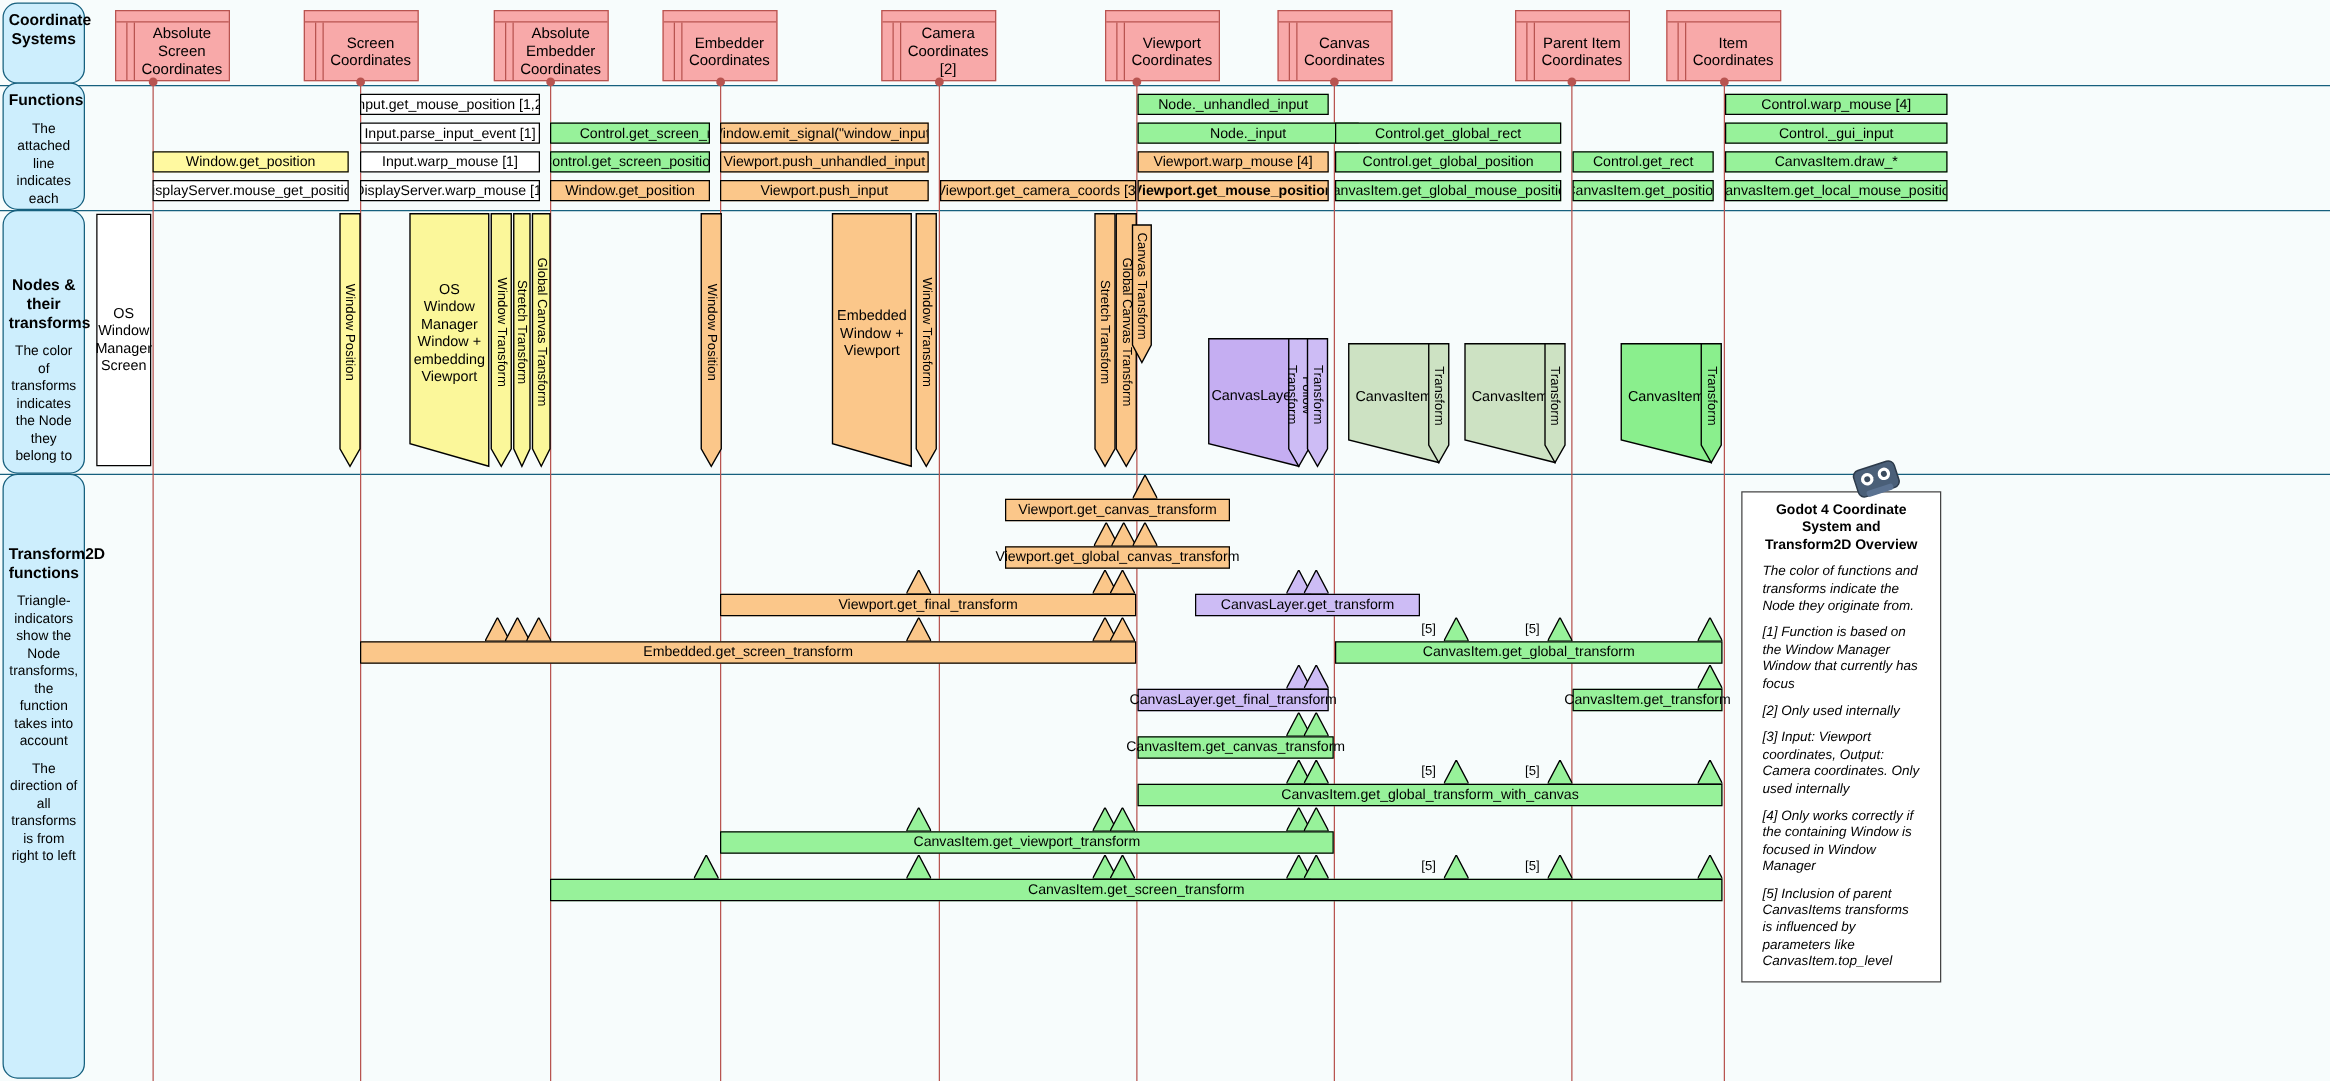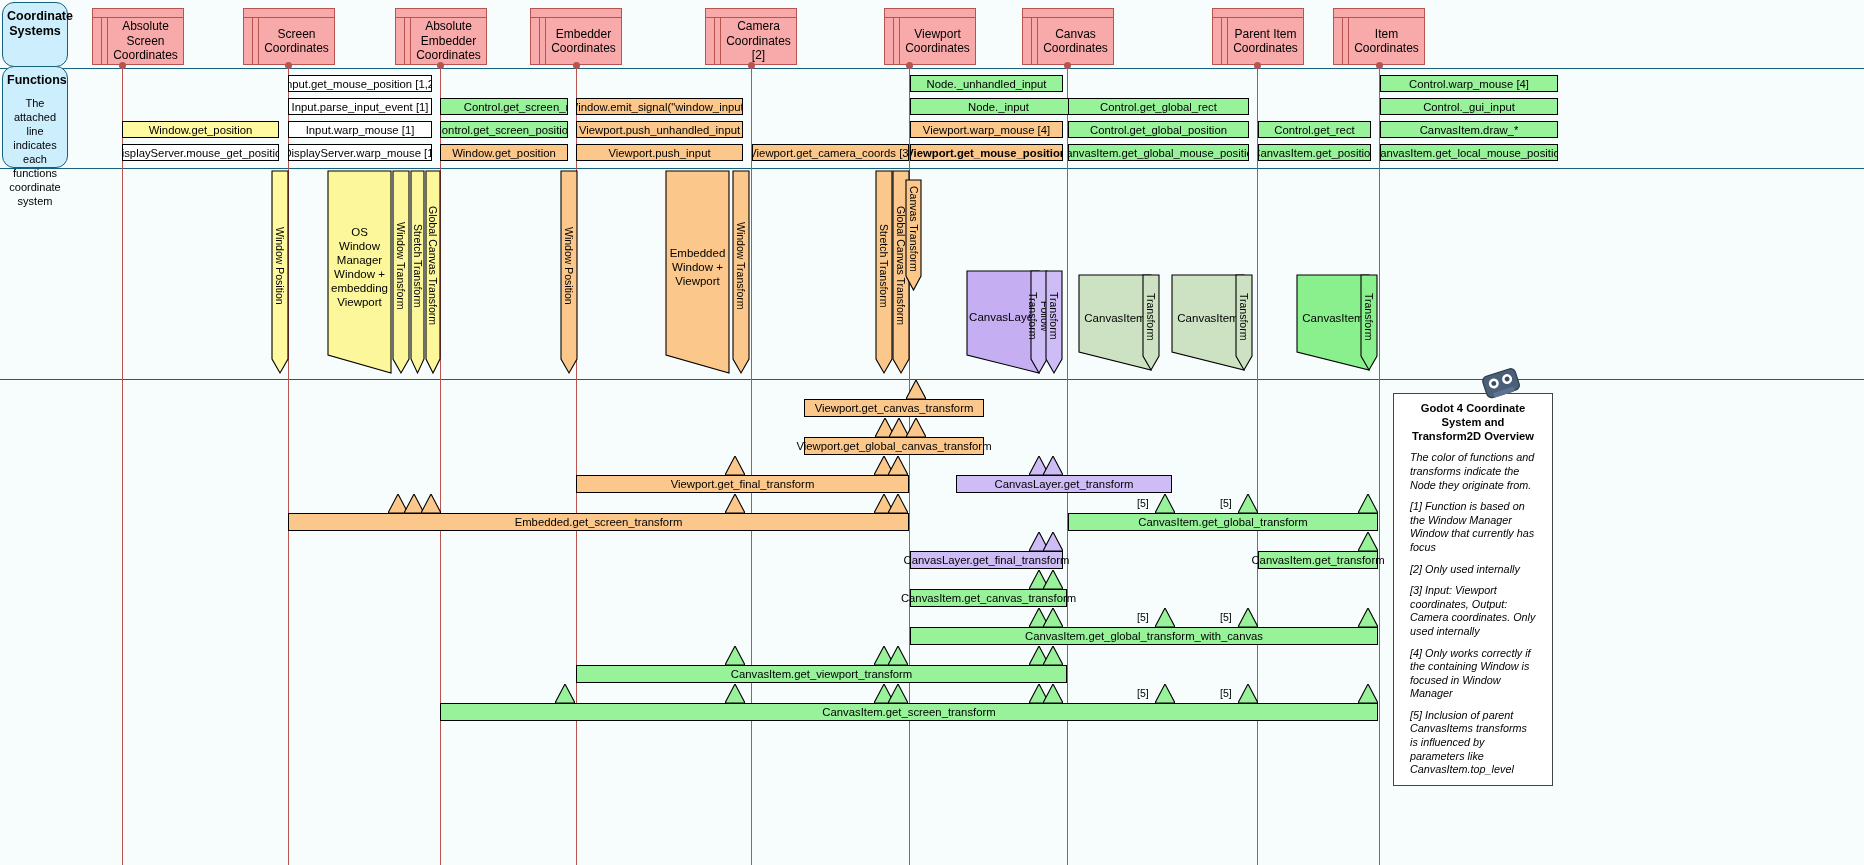--- a/index.html
+++ b/index.html
@@ -122,21 +122,30 @@
 
   <div class="legend-cap" style="left:2px; top:2px; width:66px; height:65px;">
     <div class="hd">Coordinate Systems</div>
   </div>
 
   <div class="legend-cap" style="left:2px; top:66px; width:66px; height:102px;">
     <div class="hd">Functions</div>
     <div class="bd">The attached line indicates each functions coordinate system</div>
   </div>
 
-
+  <div class="legend-cap" style="left:2px; top:168px; width:66px; height:211px;">
+    <div class="hd" style="margin-top:46px;">Nodes &amp; their transforms</div>
+    <div class="bd">The color of transforms indicates the Node they belong to</div>
+  </div>
+
+  <div class="legend-cap" style="left:2px; top:379px; width:66px; height:484px;">
+    <div class="hd" style="margin-top:50px;">Transform2D functions</div>
+    <div class="bd">Triangle-indicators show the Node transforms, the function takes into account</div>
+    <div class="bd">The direction of all transforms is from right to left</div>
+  </div>
 
   <div id="coord-boxes">
       <div class="cs-box" style="left: 92px; top: 8px; width: 92px; height: 57px;">
         <div class="tbar"></div>
      <div class="inner">
        <div class="lbar"></div>
        <div class="lbar2"></div>
        <div class="txt">Absolute Screen Coordinates</div>
      </div>
       </div>
@@ -399,21 +408,21 @@
       <div class="tri" style="left: 888px; top: 456px; width: 20px; height: 19px;"><svg width="20" height="19" viewBox="0 0 20 19">
          <path d="M10,0 L20,19 L0,19 Z" fill="#fbc78a" stroke="#000" stroke-width="1.1"></path>
        </svg></div>
       <div class="tbar-fn orange" style="left: 576px; top: 475px; width: 333px; height: 18px;">Viewport.get_final_transform</div>
       <div class="tri" style="left: 1029px; top: 456px; width: 20px; height: 19px;"><svg width="20" height="19" viewBox="0 0 20 19">
          <path d="M10,0 L20,19 L0,19 Z" fill="#cdbcf5" stroke="#000" stroke-width="1.1"></path>
        </svg></div>
       <div class="tri" style="left: 1043px; top: 456px; width: 20px; height: 19px;"><svg width="20" height="19" viewBox="0 0 20 19">
          <path d="M10,0 L20,19 L0,19 Z" fill="#cdbcf5" stroke="#000" stroke-width="1.1"></path>
        </svg></div>
-      <div class="tbar-fn purple" style="left: 956px; top: 475px; width: 216px; height: 18px;">CanvasLayer.get_transform</div>
+      <div class="tbar-fn purple" style="left: 956px; top: 475px; width: 180px; height: 18px;">CanvasLayer.get_transform</div>
       <div class="tri" style="left: 388px; top: 494px; width: 20px; height: 19px;"><svg width="20" height="19" viewBox="0 0 20 19">
          <path d="M10,0 L20,19 L0,19 Z" fill="#fbc78a" stroke="#000" stroke-width="1.1"></path>
        </svg></div>
       <div class="tri" style="left: 404px; top: 494px; width: 20px; height: 19px;"><svg width="20" height="19" viewBox="0 0 20 19">
          <path d="M10,0 L20,19 L0,19 Z" fill="#fbc78a" stroke="#000" stroke-width="1.1"></path>
        </svg></div>
       <div class="tri" style="left: 421px; top: 494px; width: 20px; height: 19px;"><svg width="20" height="19" viewBox="0 0 20 19">
          <path d="M10,0 L20,19 L0,19 Z" fill="#fbc78a" stroke="#000" stroke-width="1.1"></path>
        </svg></div>
       <div class="tri" style="left: 725px; top: 494px; width: 20px; height: 19px;"><svg width="20" height="19" viewBox="0 0 20 19">
@@ -515,20 +524,24 @@
       <div class="tri" style="left: 1238px; top: 684px; width: 20px; height: 19px;"><svg width="20" height="19" viewBox="0 0 20 19">
          <path d="M10,0 L20,19 L0,19 Z" fill="#97f29a" stroke="#000" stroke-width="1.1"></path>
        </svg></div>
       <div class="tri-note" style="left: 1220px; top: 687px;">[5]</div>
       <div class="tri" style="left: 1358px; top: 684px; width: 20px; height: 19px;"><svg width="20" height="19" viewBox="0 0 20 19">
          <path d="M10,0 L20,19 L0,19 Z" fill="#97f29a" stroke="#000" stroke-width="1.1"></path>
        </svg></div>
       <div class="tbar-fn green" style="left: 440px; top: 703px; width: 938px; height: 18px;">CanvasItem.get_screen_transform</div>
     </div>
 
+  <div style="position:absolute; left:77px; top:171px; width:44px; height:202px; background:#ffffff; border:1.2px solid #000;
+              display:flex; align-items:center; justify-content:center; text-align:center; font-size:11.5px; line-height:14px;">
+    <span>OS Window Manager Screen</span>
+  </div>
 
   <div class="infobox" style="left:1393px; top:393px; width:160px;">
     <div class="ttl">Godot 4 Coordinate System and Transform2D Overview</div>
     <div id="info-paras">
         <p>The color of functions and transforms indicate the Node they originate from.</p>
         <p>[1] Function is based on the Window Manager Window that currently has focus</p>
         <p>[2] Only used internally</p>
         <p>[3] Input: Viewport coordinates, Output: Camera coordinates. Only used internally</p>
         <p>[4] Only works correctly if the containing Window is focused in Window Manager</p>
         <p>[5] Inclusion of parent CanvasItems transforms is influenced by parameters like CanvasItem.top_level</p>

